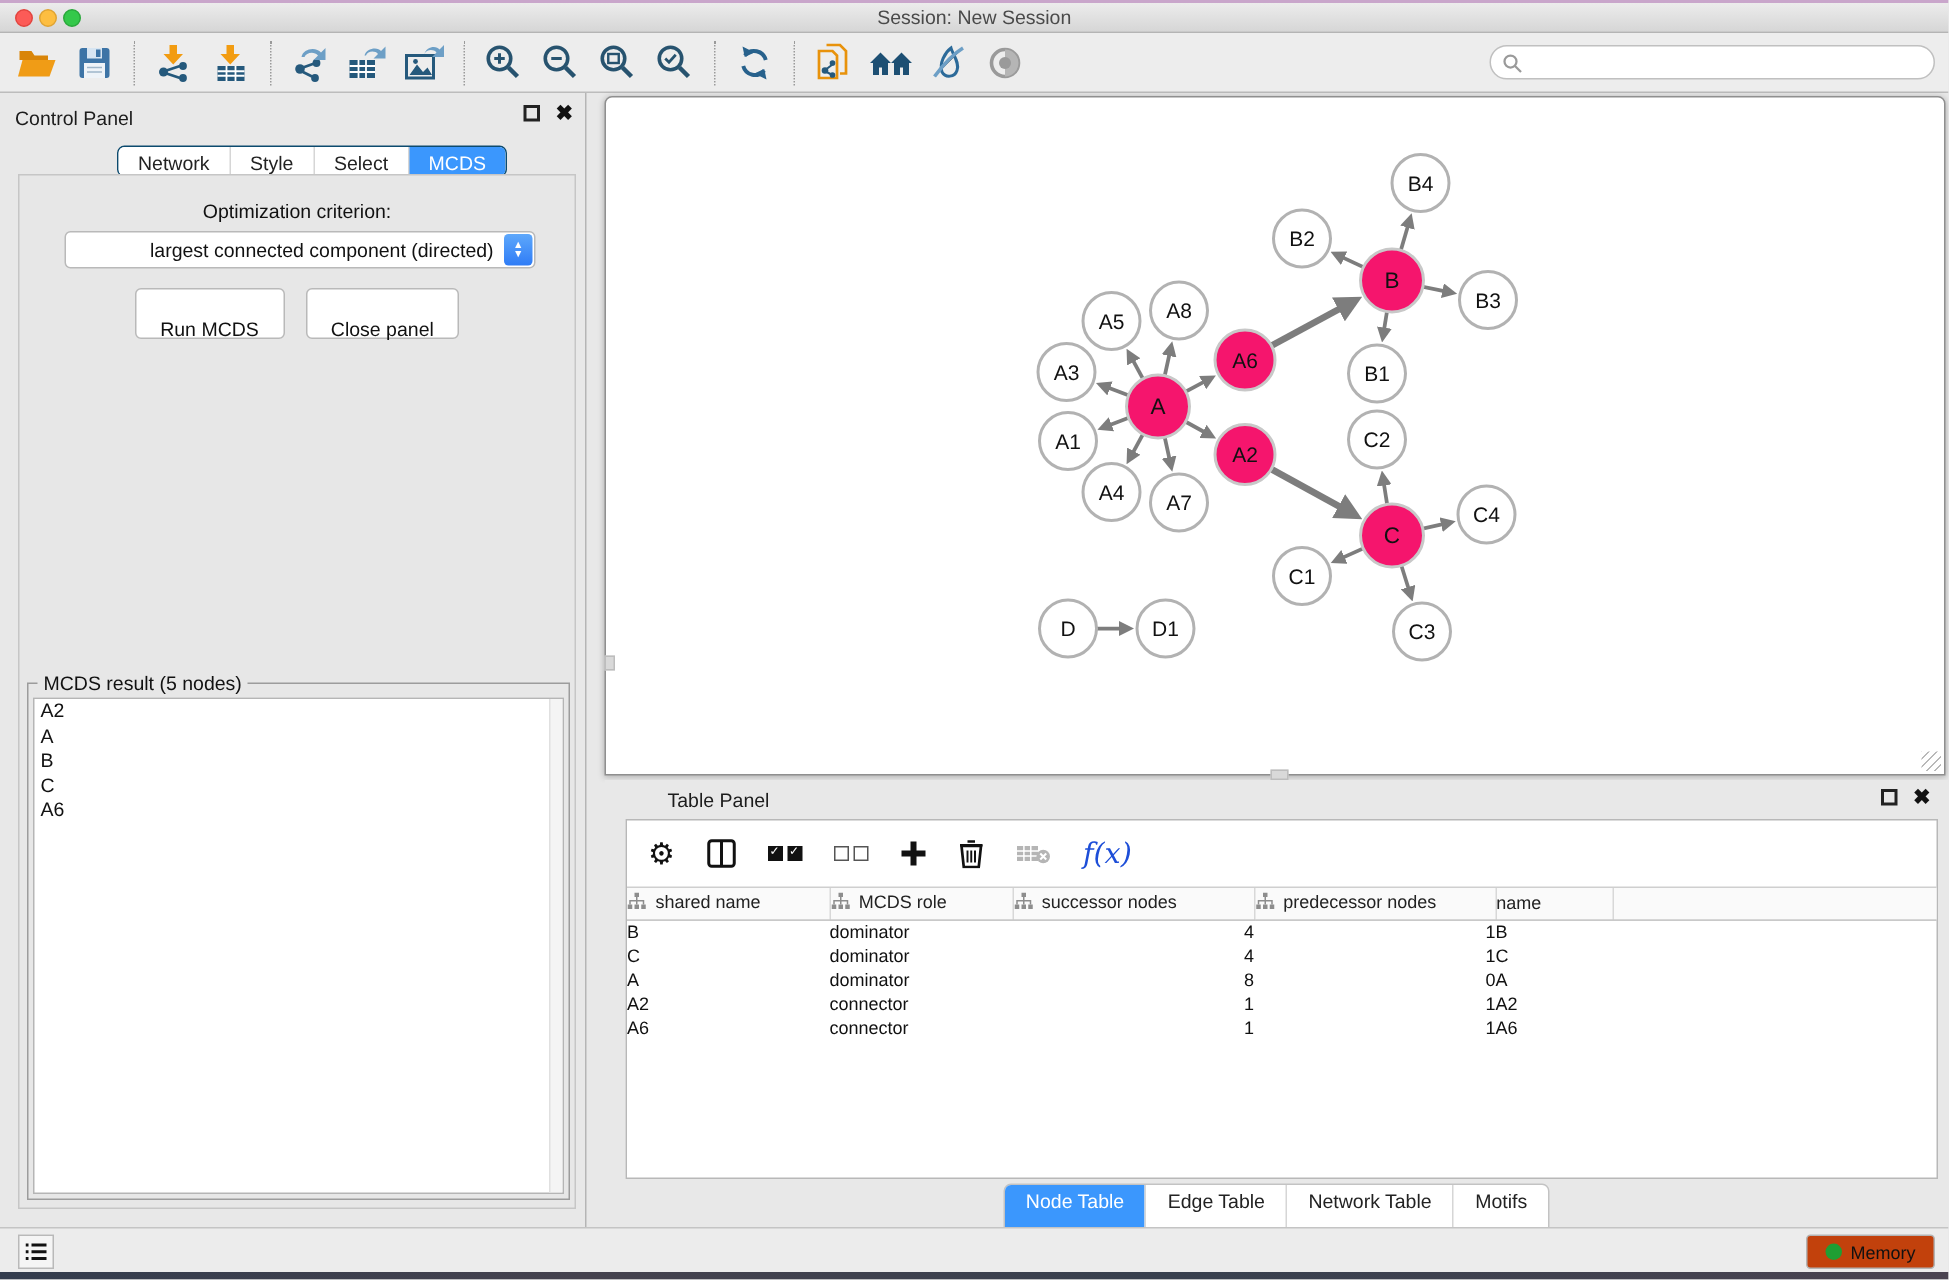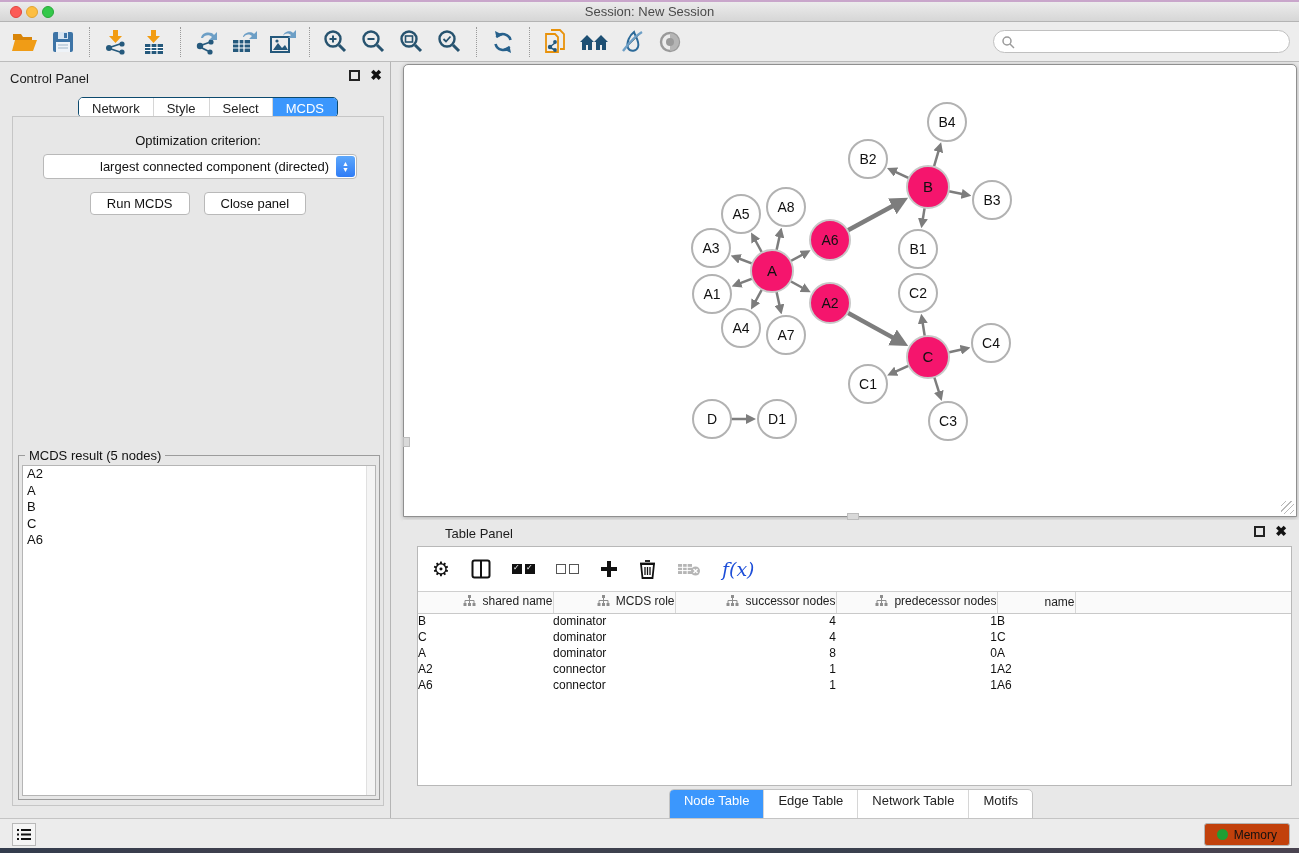--- a/index.html
+++ b/index.html
@@ -38,21 +38,21 @@
   .cp-tab:first-child { border-left:none; }
   .cp-tab.sel { background:#3b97fd; color:#fff; }
   .cp-box { position:absolute; left:12px; top:54px; width:372px; height:690px; border:1px solid #c6c6c6; background:#e7e7e7; }
   .opt-label { text-align:center; margin-top:16px; font-size:13px; color:#111; }
   .combo { position:absolute; left:30px; right:26px; top:37px; height:25px; background:#fff; border:1px solid #b9b9b9;
     border-radius:4px; display:flex; align-items:center;padding-left:48px; }
   .combo .val { flex:1; padding-left:8px; font-size:13px; color:#111; white-space:nowrap; overflow:hidden; }
   .combo .stepper { width:19px; height:21px; margin-right:1px; background:linear-gradient(#5ea8fb,#2f7cf6); border-radius:3px;
     display:flex; flex-direction:column; align-items:center; justify-content:center; color:#fff; font-size:7px; line-height:6px; }
   .btn-row { position:absolute; top:75px; left:0; right:0; display:flex; justify-content:center; gap:14px; }
-  .pbtn { background:#fff; border:1px solid #b9b9b9; border-radius:4px; height:23px; padding:0 16px;
+  .pbtn { background:#fff; border:1px solid #b9b9b9; border-radius:4px; height:23px; padding:16px 16px;
     font-size:13px; color:#111; line-height:21px; }
   .result-fs { position:absolute; left:5px; top:338px; width:362px; height:345px; border:1px solid #9c9c9c; }
   .result-legend { position:absolute; left:6px; top:-8px; background:#e7e7e7; padding:0 4px; font-size:13px; color:#111; }
   .result-list { position:absolute; left:3px; top:9px; right:3px; bottom:3px; background:#fff; border:1px solid #b5b5b5; overflow:hidden; }
   .result-item { font-size:13px; color:#111; padding-left:4px; line-height:16.5px; }
   .result-scroll { position:absolute; right:0; top:0; bottom:0; width:9px; background:#f4f4f4; border-left:1px solid #e0e0e0; }
 
   
   .netwin { position:absolute; left:403px; top:64px; width:894px; height:453px; background:#fff;
     border:1px solid #8f8f8f; border-radius:5px 5px 0 0; box-shadow:0 1px 4px rgba(0,0,0,0.25); }
@@ -73,21 +73,21 @@
   .tp-box { position:absolute; left:14px; top:26px; right:7px; height:240px; background:#fff; border:1px solid #b8b8b8; }
   .tp-toolbar { height:45px; display:flex; align-items:center; gap:21px; padding-left:14px; border-bottom:1px solid #cfcfcf; }
   .tp-toolbar .ticon { display:flex; align-items:center; justify-content:center; }
   .fx { font-family:"DejaVu Serif", serif; font-style:italic; font-size:19px; color:#1d4ed8; }
   .cb { width:10px; height:10px; display:inline-block; }
   .cb.on { background:#111; position:relative; }
   .cb.on::after { content:"✓"; color:#fff; font-size:8px; position:absolute; left:1px; top:-1px; }
   .cb.off { border:1.5px solid #555; background:#fff; }
   table.nodetable { border-collapse:collapse; width:100%; table-layout:fixed; }
   table.nodetable th { background:#fafafa; border-right:1px solid #d8d8d8; border-bottom:1px solid #c9c9c9;
-    font-weight:normal; font-size:12px; color:#222; height:21px; text-align:right; }
+    font-weight:normal; font-size:12px; color:#222; height:21px; text-align:left; }
   table.nodetable th .hlab { display:inline-flex; align-items:center; gap:6px; }
   table.nodetable td { font-size:12px; color:#111; height:16px; padding:0; }
   td.cl { padding-left:10px; text-align:left; }
   td.cr2 { padding-right:20px; text-align:right; }
   td.cr3 { padding-right:8px; text-align:right; }
 
   .tp-tabs { position:absolute; left:0; right:0; top:269px; display:flex; justify-content:center; }
   .tp-tabs-inner { display:flex; border:1px solid #c3c3c3; border-radius:5px; overflow:hidden; background:#fff; height:38px;justify-content:center; }
   .ttab { padding:2px 14px; font-size:13px; color:#222; border-left:1px solid #d6d6d6; line-height:18px; }
   .ttab:first-child { border-left:none; }

